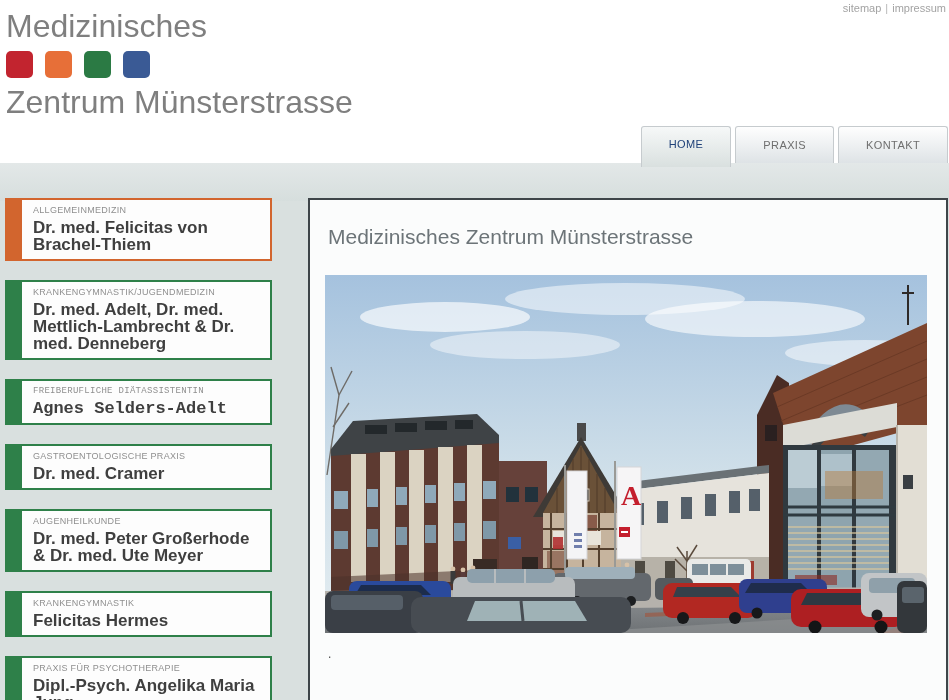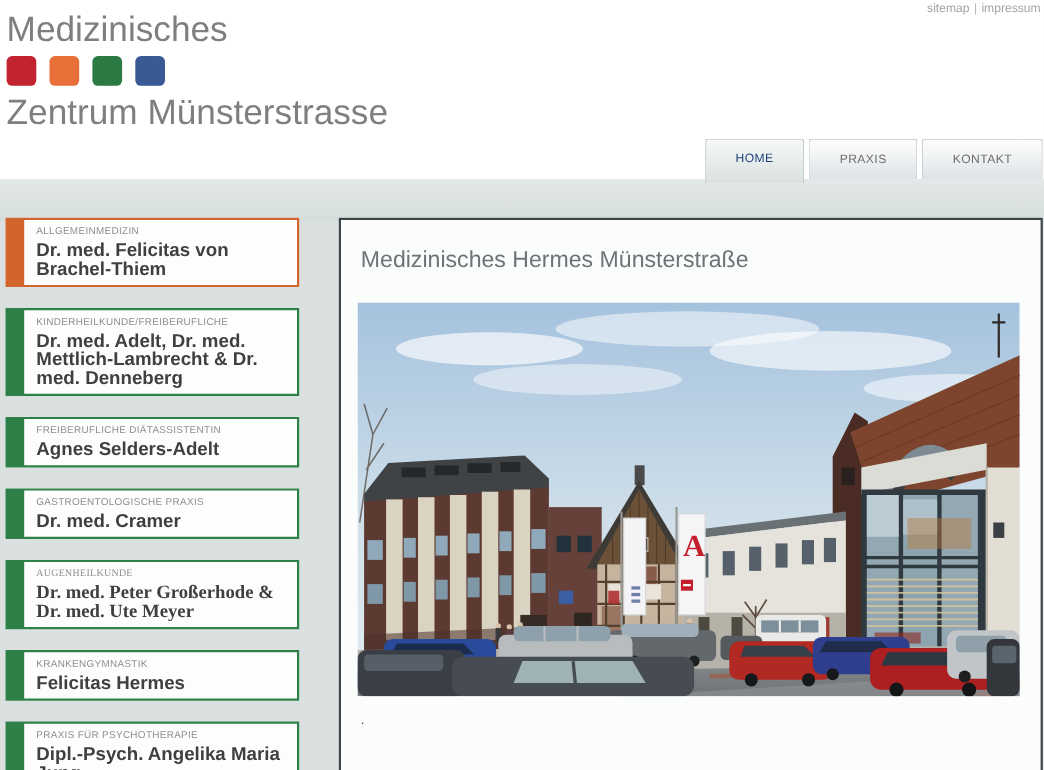--- a/index.html
+++ b/index.html
@@ -65,51 +65,51 @@
     </nav>
 </div>
 <div class="band"></div>
 
 <aside class="sidebar" id="sidebar">
     <div class="card" style="border-color: rgb(210, 101, 46);">
     <div class="cat">ALLGEMEINMEDIZIN</div>
     <div class="nm">Dr. med. Felicitas von Brachel-Thiem</div>
   </div>
     <div class="card" style="border-color: rgb(46, 128, 73);">
-    <div class="cat">KINDERHEILKUNDE/FREIBERUFLICHE</div>
+    <div class="cat">KRANKENGYMNASTIK/JUGENDMEDIZIN</div>
     <div class="nm">Dr. med. Adelt, Dr. med. Mettlich-Lambrecht &amp; Dr. med. Denneberg</div>
   </div>
-    <div class="card" style="border-color: rgb(46, 128, 73);">
+    <div class="card" style="border-color: rgb(46, 128, 73); font-family: Liberation Mono, monospace;">
     <div class="cat">FREIBERUFLICHE DIÄTASSISTENTIN</div>
     <div class="nm">Agnes Selders-Adelt</div>
   </div>
     <div class="card" style="border-color: rgb(46, 128, 73);">
     <div class="cat">GASTROENTOLOGISCHE PRAXIS</div>
     <div class="nm">Dr. med. Cramer</div>
   </div>
-    <div class="card" style="border-color: rgb(46, 128, 73); font-family: Liberation Serif, serif;">
+    <div class="card" style="border-color: rgb(46, 128, 73);">
     <div class="cat">AUGENHEILKUNDE</div>
     <div class="nm">Dr. med. Peter Großerhode &amp; Dr. med. Ute Meyer</div>
   </div>
     <div class="card" style="border-color: rgb(46, 128, 73);">
     <div class="cat">KRANKENGYMNASTIK</div>
     <div class="nm">Felicitas Hermes</div>
   </div>
     <div class="card" style="border-color: rgb(46, 128, 73);">
     <div class="cat">PRAXIS FÜR PSYCHOTHERAPIE</div>
     <div class="nm">Dipl.-Psych. Angelika Maria Jung</div>
   </div>
     <div class="card" style="border-color: rgb(46, 45, 112);">
     <div class="cat">PNEUMOLOGIE</div>
 
   </div>
   </aside>
 
 <main class="content">
-  <h1 class="page-title">Medizinisches Hermes Münsterstraße</h1>
+  <h1 class="page-title">Medizinisches Zentrum Münsterstrasse</h1>
 
   <div class="photo">
     
     <svg width="602" height="358" viewBox="0 0 602 358" xmlns="http://www.w3.org/2000/svg">
       <defs>
         <linearGradient id="sky" x1="0" y1="0" x2="0" y2="1">
           <stop offset="0" stop-color="#a5c2de"></stop>
             <stop offset="0.55" stop-color="#cfdfe9"></stop>
             <stop offset="1" stop-color="#e4edf1"></stop>
         </linearGradient>

